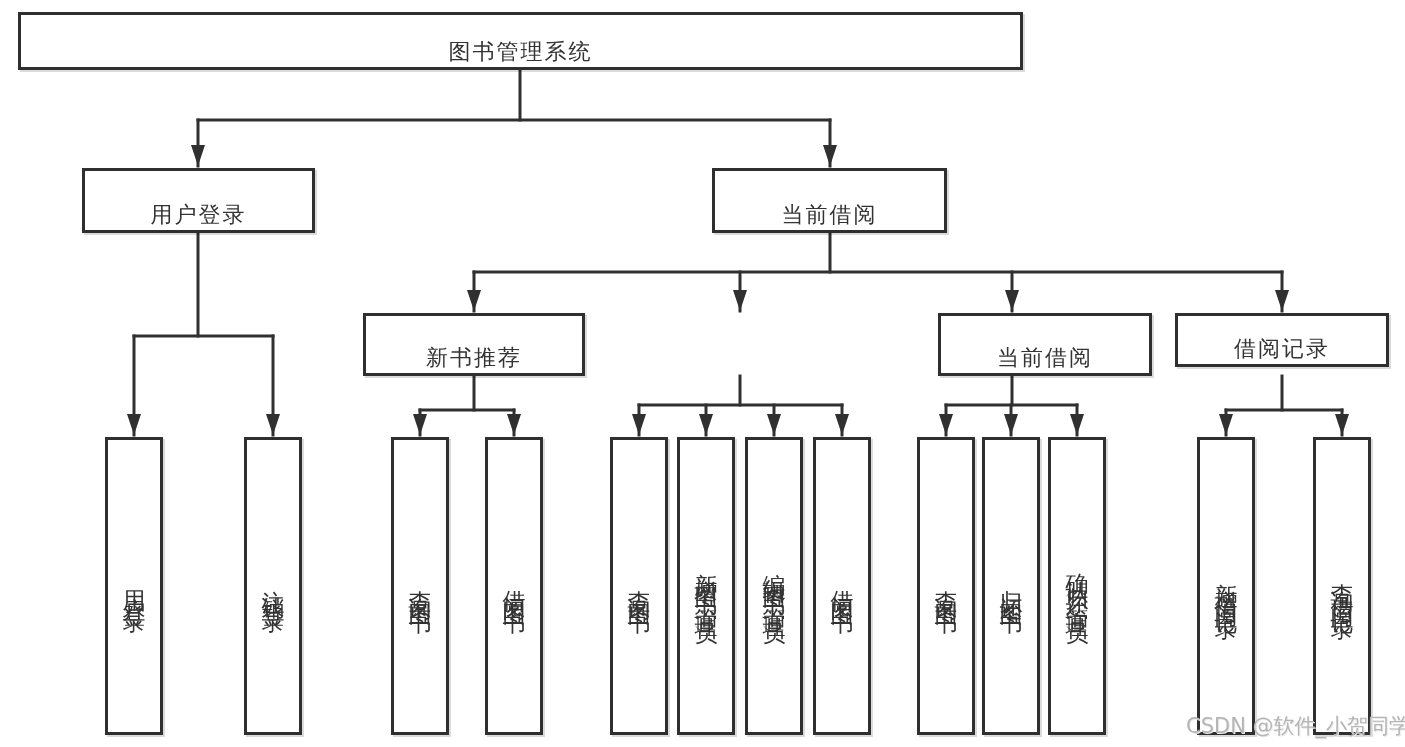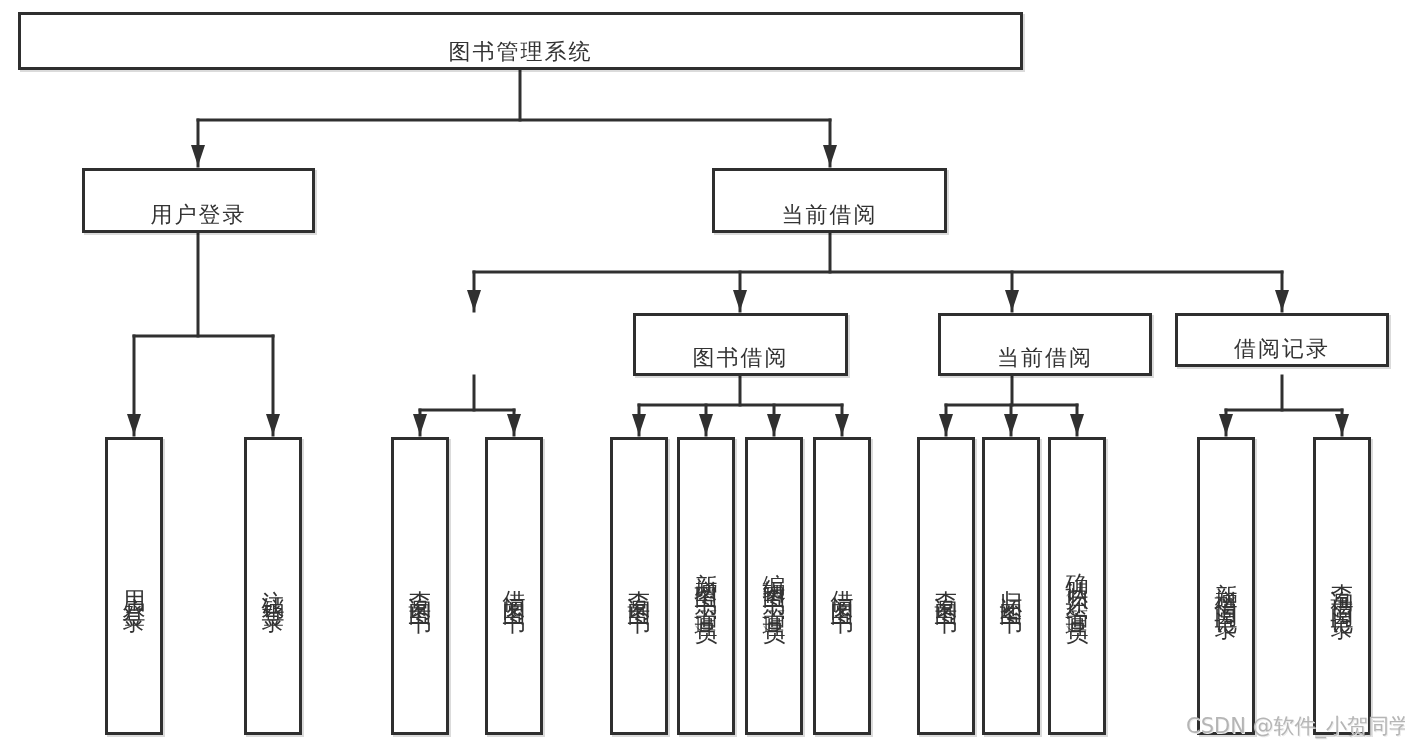--- a/index.html
+++ b/index.html
@@ -111,22 +111,22 @@
     <span>图书管理系统</span>
   </div>
 
   <div class="hnode" style="left:82px;top:168px;width:233px;height:65px">
     <span>用户登录</span>
   </div>
   <div class="hnode" style="left:712px;top:168px;width:235px;height:65px">
     <span>当前借阅</span>
   </div>
 
-  <div class="hnode" style="left:633px;top:313px;width:215px;height:63px">
-    <span>图书借阅</span>
+  <div class="hnode" style="left:363px;top:313px;width:222px;height:63px">
+    <span>新书推荐</span>
   </div>
   <div class="hnode" style="left:938px;top:313px;width:214px;height:63px">
     <span>当前借阅</span>
   </div>
   <div class="hnode" style="left:1175px;top:313px;width:214px;height:54px">
     <span>借阅记录</span>
   </div>
 
   <div class="leaf" style="left:105px;top:437px">
     <span class="vtext">用户登录</span>

